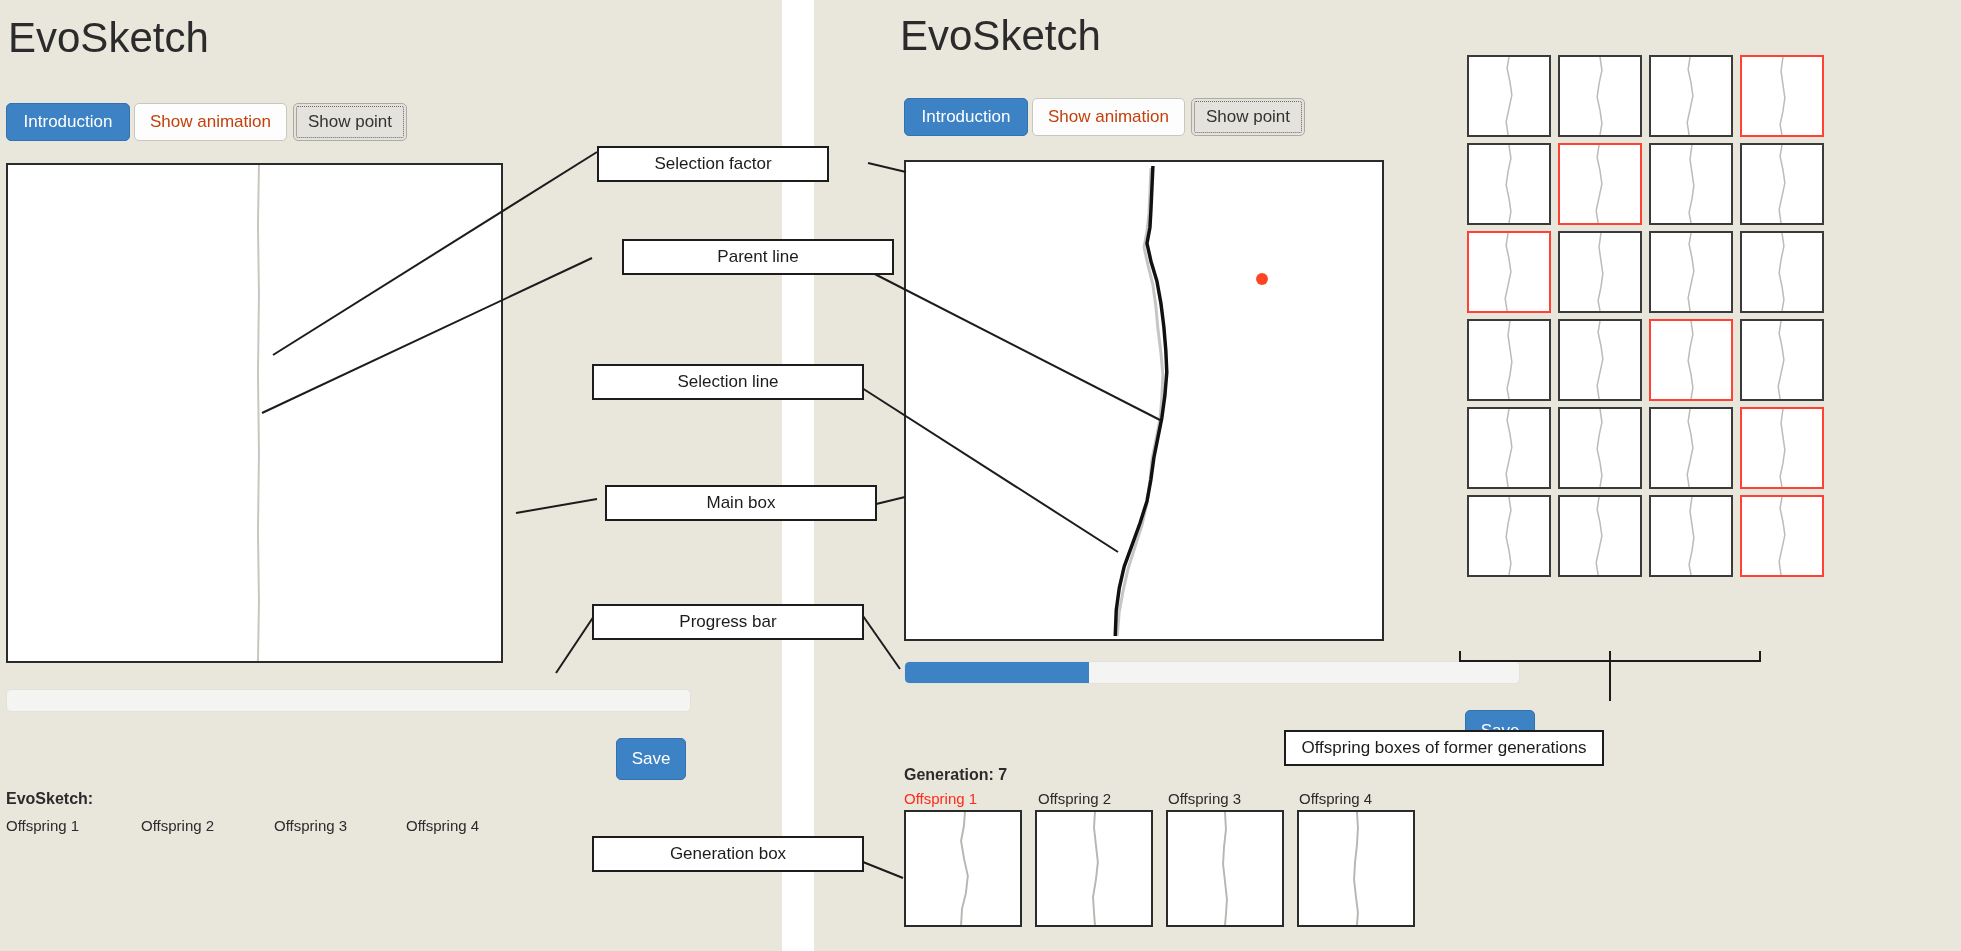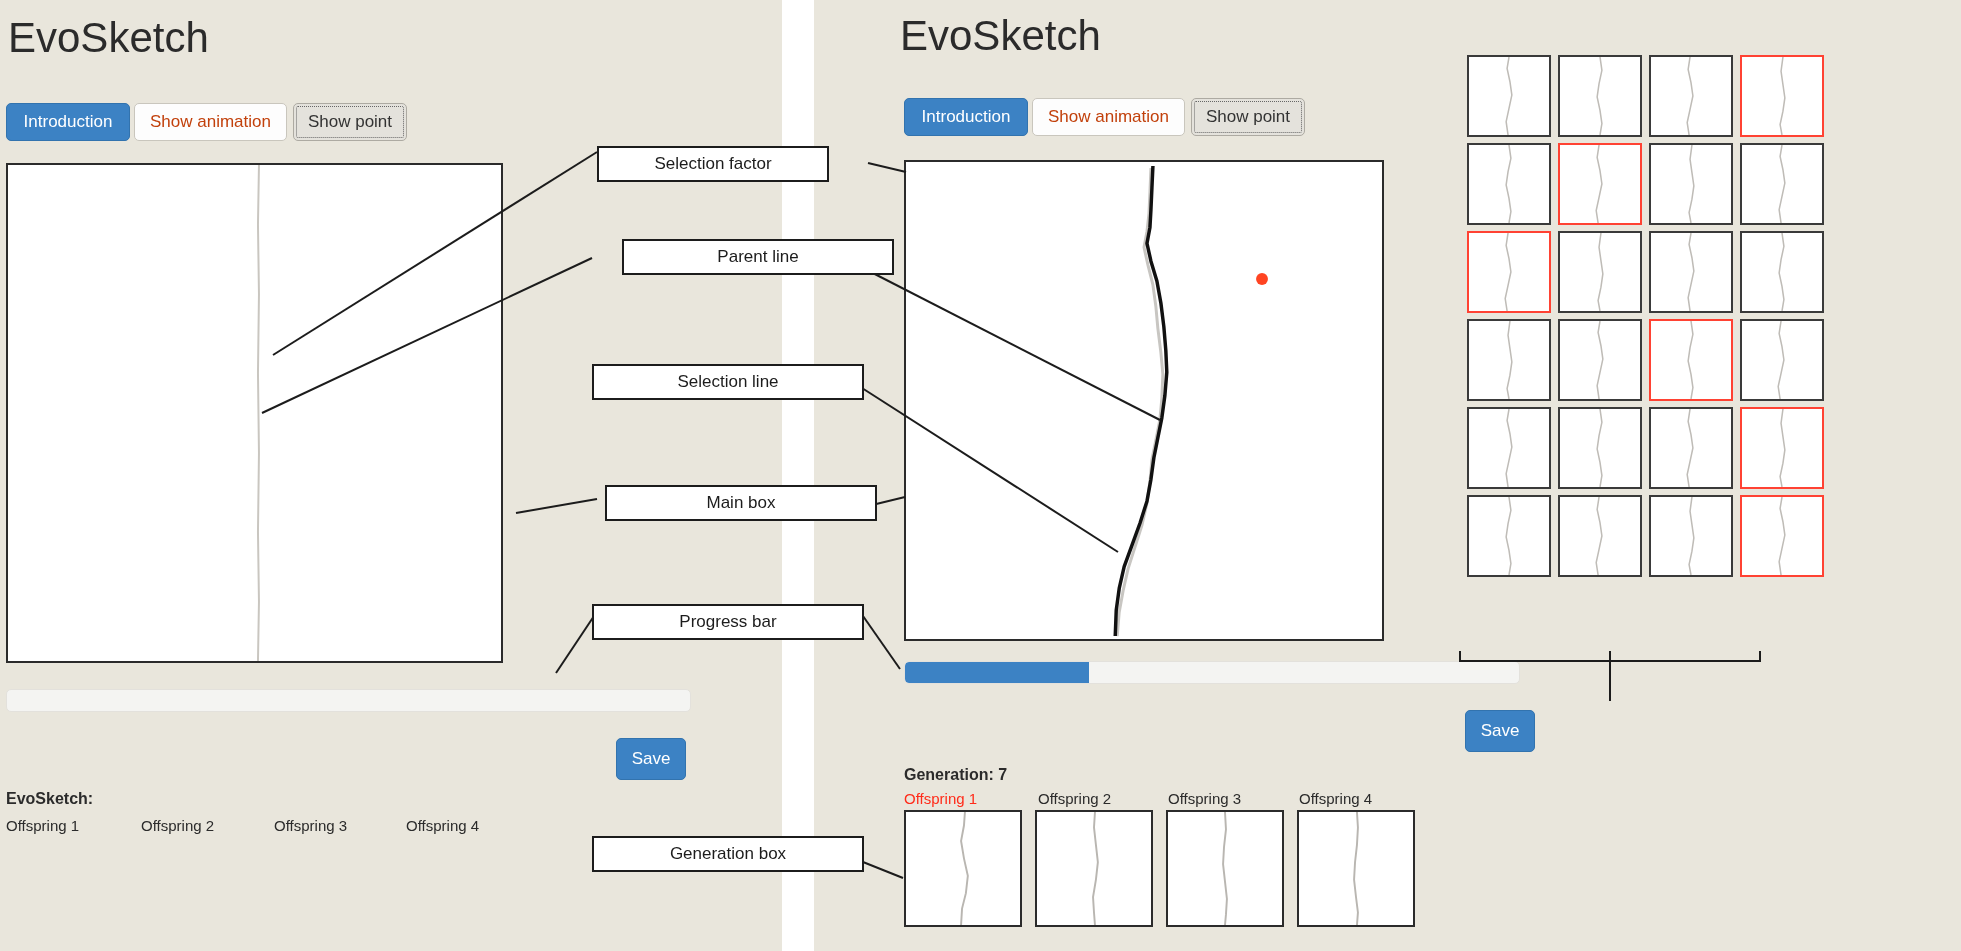--- a/index.html
+++ b/index.html
@@ -301,20 +301,21 @@
       <div class="thumb sel" style="left: 926px; top: 495px; width: 84px; height: 82px;">
         <svg viewBox="0 0 84 82" preserveAspectRatio="none">
           <path d="M42 0 L40 12 L43 26 L45 40 L42 54 L39 68 L41 82" stroke="#bfbcb7" stroke-width="1.6" fill="none"></path>
         </svg>
       </div>
     </div>
 
   <svg style="position:absolute;left:636px;top:645px;width:330px;height:100px;">
     <path d="M10 6 L10 16 L160 16 L160 6 M160 16 L160 6 M310 6 L310 16 L160 16 M160 16 L160 56" stroke="#1c1c1c" stroke-width="2" fill="none"></path>
   </svg>
+  <div class="callout" style="left:470px;top:730px;width:320px;height:36px;">Offspring  boxes of former  generations</div>
 </div>
 
 <svg id="annotation-lines">
 
   <line x1="273" y1="355" x2="597" y2="152" stroke="#1c1c1c" stroke-width="2"></line>
   <line x1="868" y1="163" x2="906" y2="172" stroke="#1c1c1c" stroke-width="2"></line>
 
   <line x1="262" y1="413" x2="592" y2="258" stroke="#1c1c1c" stroke-width="2"></line>
   <line x1="863" y1="268" x2="1160" y2="420" stroke="#1c1c1c" stroke-width="2"></line>
 

